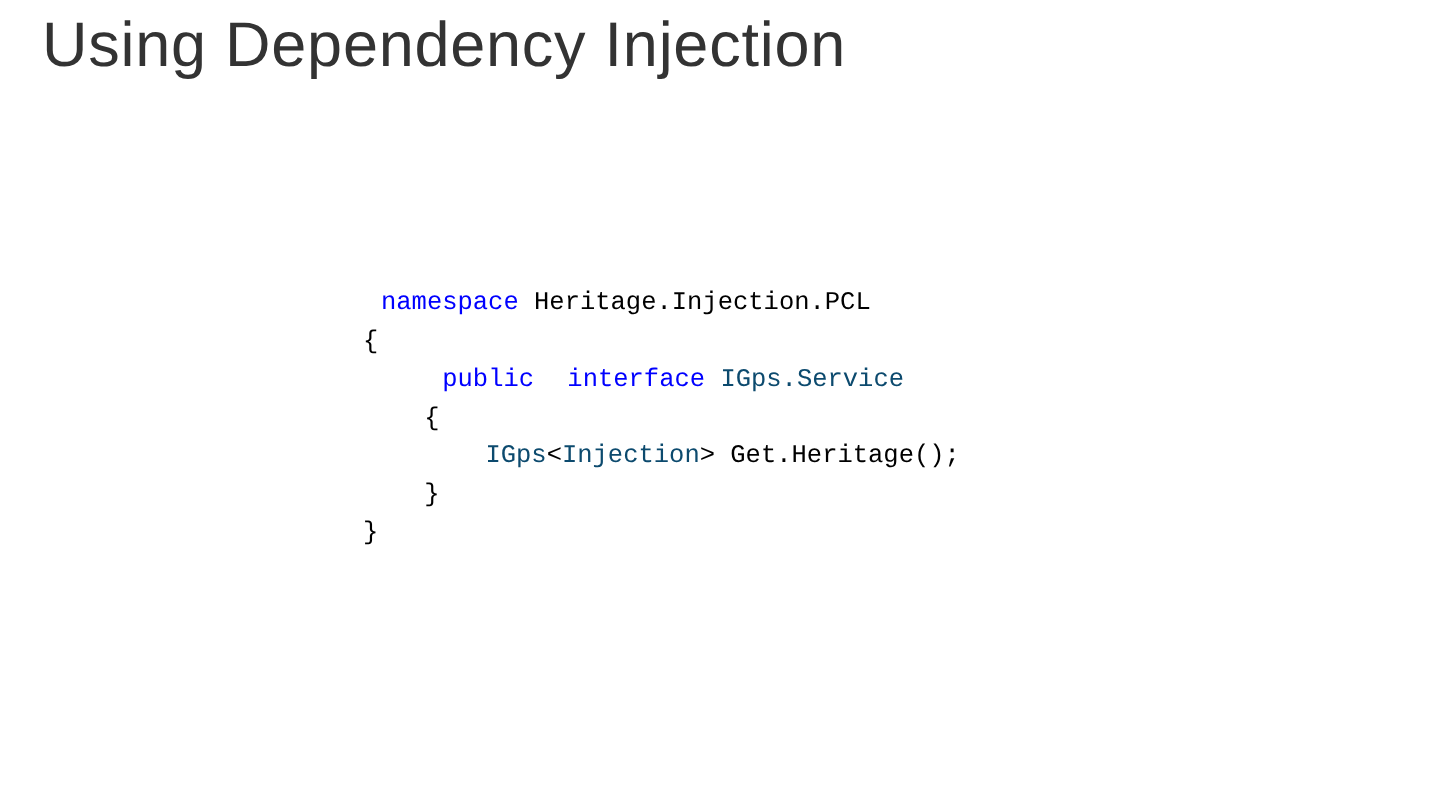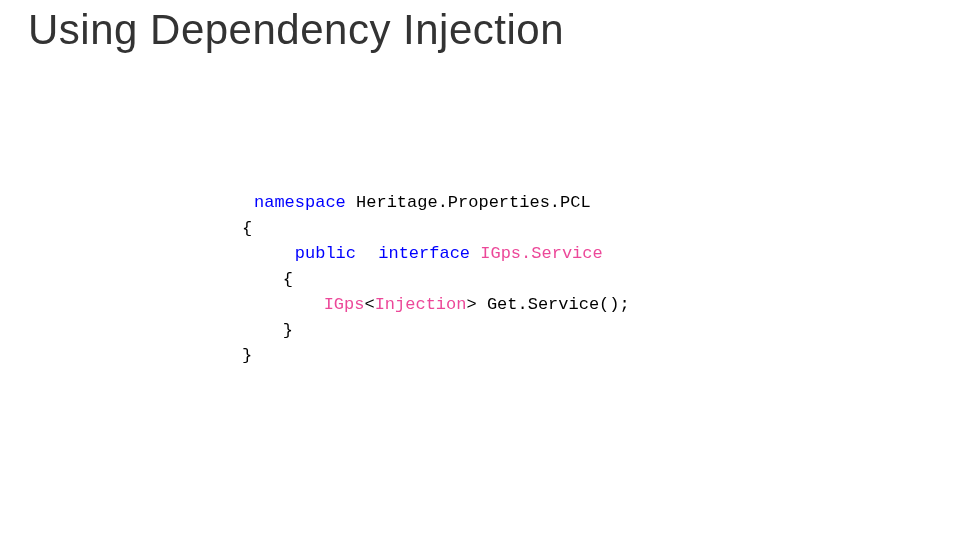--- a/index.html
+++ b/index.html
@@ -32,30 +32,30 @@
     position: absolute;
     top: 190px;
     left: 242px;
     font-family: Consolas, "Courier New", monospace;
     font-size: 17px;
     line-height: 1.5;
     color: #000000;
     white-space: pre;
   }
   .kw   { color: #0000ff; margin-left: 12px; }          
-  .type { color: #ec4899; }          
+  .type { color: #0c4a6e; }          
 </style>
 </head>
 <body>
 
 <div class="slide">
 
   <div class="title">Using Dependency Injection</div>
 
-  <div class="code-block"><span class="kw">namespace</span><span> </span><span>Heritage.Properties.PCL</span>
+  <div class="code-block"><span class="kw">namespace</span><span> </span><span>Heritage.Injection.PCL</span>
 <span>{</span>
 <span>    </span><span class="kw">public</span><span> </span><span class="kw">interface</span><span> </span><span class="type">IGps.Service</span>
 <span>    </span><span>{</span>
-<span>        </span><span class="type">IGps</span><span>&lt;</span><span class="type">Injection</span><span>&gt;</span><span> </span><span>Get.Service();</span>
+<span>        </span><span class="type">IGps</span><span>&lt;</span><span class="type">Injection</span><span>&gt;</span><span> </span><span>Get.Heritage();</span>
 <span>    </span><span>}</span>
 <span>}</span></div>
 
 </div>
 
 </body></html>

